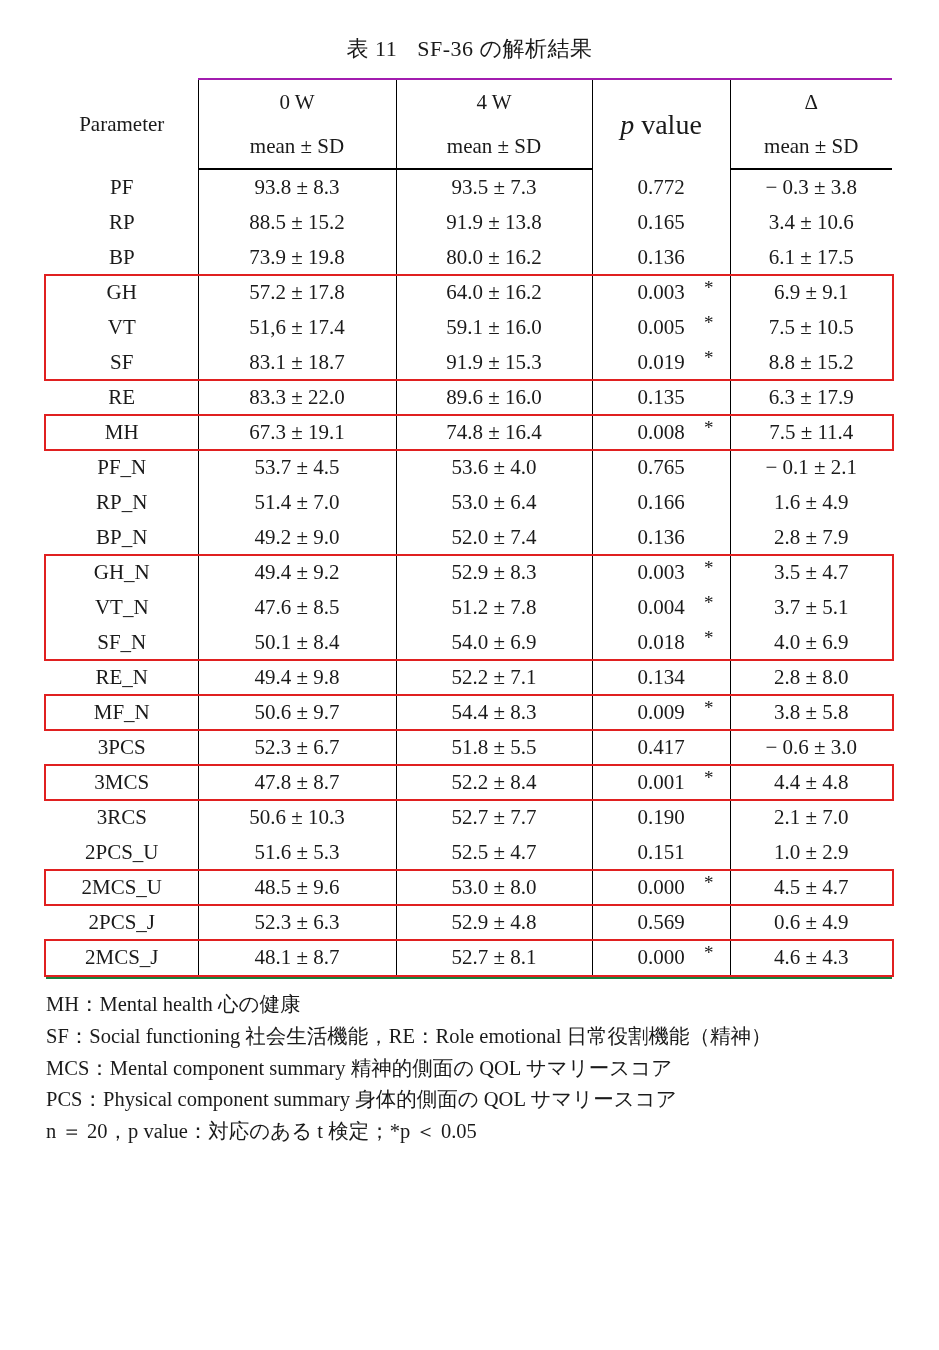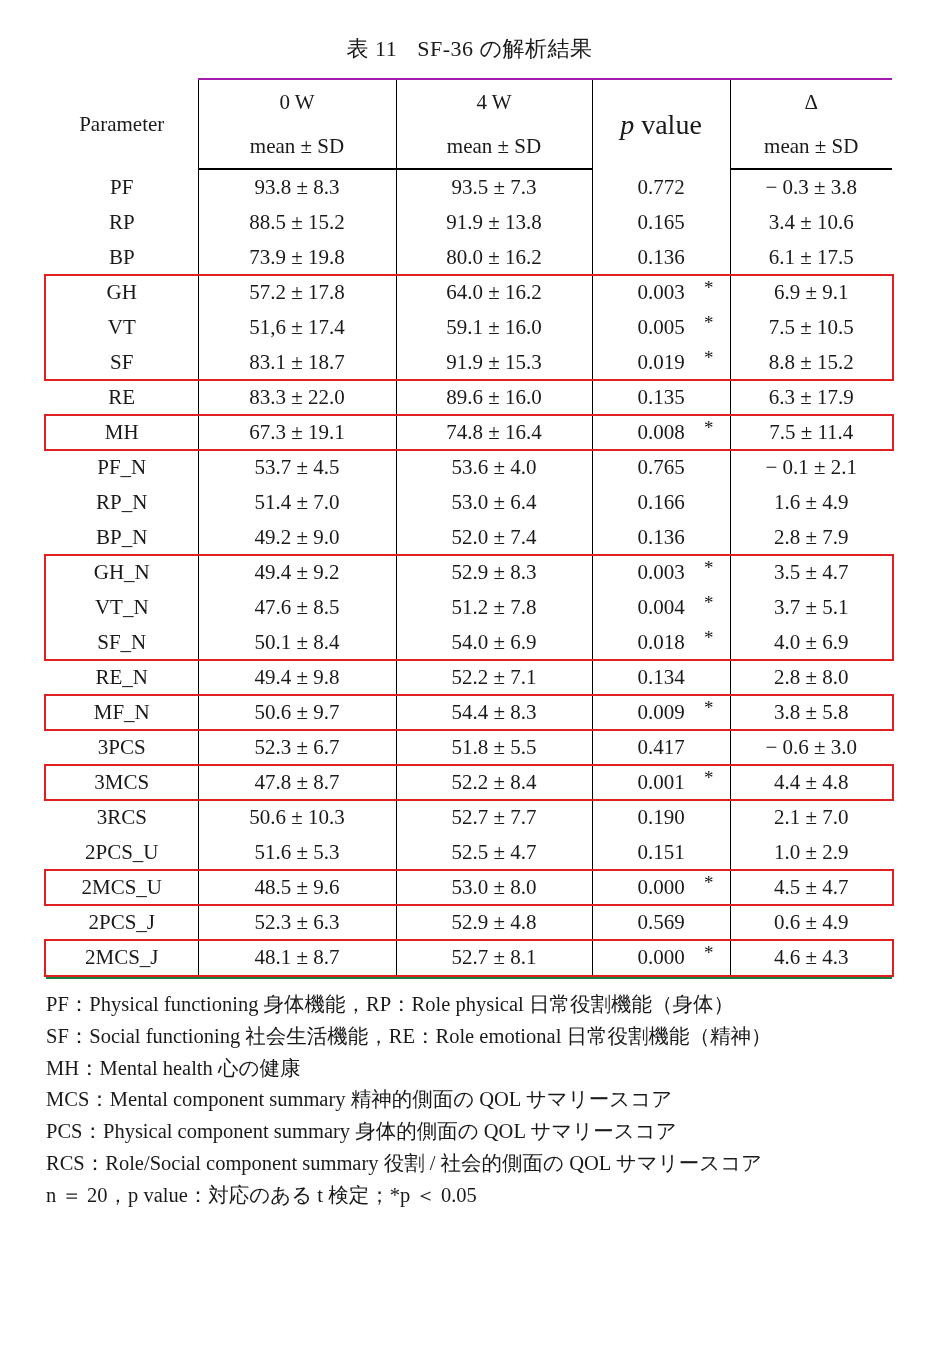--- a/index.html
+++ b/index.html
@@ -329,22 +329,20 @@
       <div class="hl-box" style="border-color: rgb(224, 32, 32); left: 44px; top: 274px; width: 850px; height: 107px;"></div>
       <div class="hl-box" style="border-color: rgb(224, 32, 32); left: 44px; top: 414px; width: 850px; height: 37px;"></div>
       <div class="hl-box" style="border-color: rgb(224, 32, 32); left: 44px; top: 554px; width: 850px; height: 107px;"></div>
       <div class="hl-box" style="border-color: rgb(224, 32, 32); left: 44px; top: 694px; width: 850px; height: 37px;"></div>
       <div class="hl-box" style="border-color: rgb(224, 32, 32); left: 44px; top: 764px; width: 850px; height: 37px;"></div>
       <div class="hl-box" style="border-color: rgb(224, 32, 32); left: 44px; top: 869px; width: 850px; height: 37px;"></div>
       <div class="hl-box" style="border-color: rgb(224, 32, 32); left: 44px; top: 939px; width: 850px; height: 38px;"></div>
     </div>
 
   <div class="notes">
-    <div>PF：Physical functioning 身体機能，RP：Role physical 日常役割機能（身体）</div>
+    <div>MH：Mental health 心の健康</div>
     <div>SF：Social functioning 社会生活機能，RE：Role emotional 日常役割機能（精神）</div>
-    <div>MH：Mental health 心の健康</div>
     <div>MCS：Mental component summary 精神的側面の QOL サマリースコア</div>
     <div>PCS：Physical component summary 身体的側面の QOL サマリースコア</div>
-    <div>RCS：Role/Social component summary 役割 / 社会的側面の QOL サマリースコア</div>
     <div>n ＝ 20，p value：対応のある t 検定；*p ＜ 0.05</div>
   </div>
 
 </div>
 
 </body></html>

